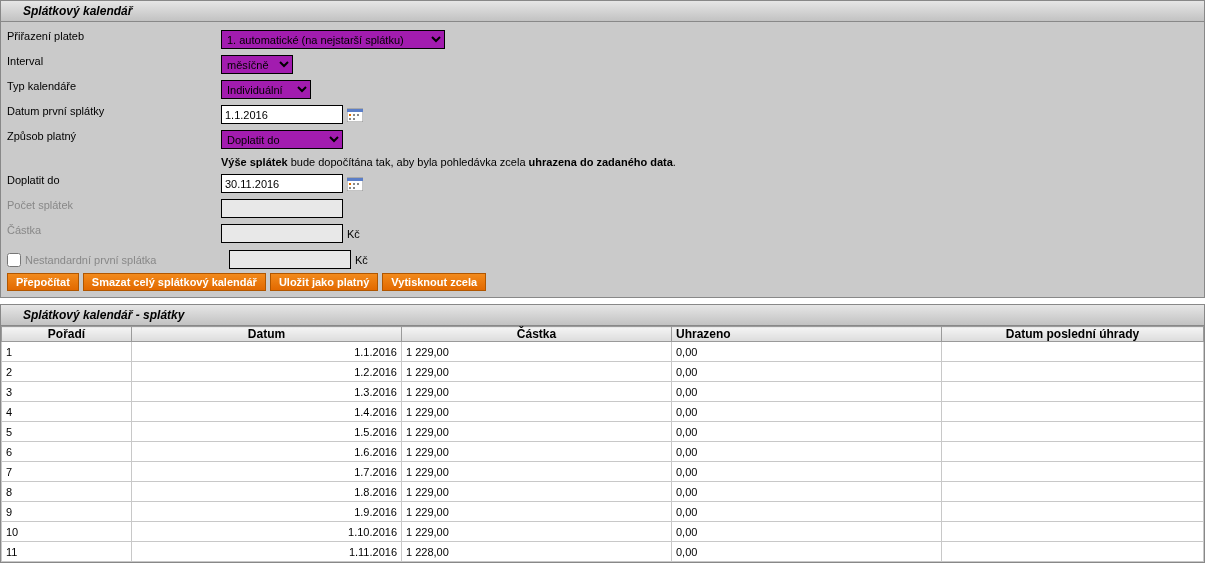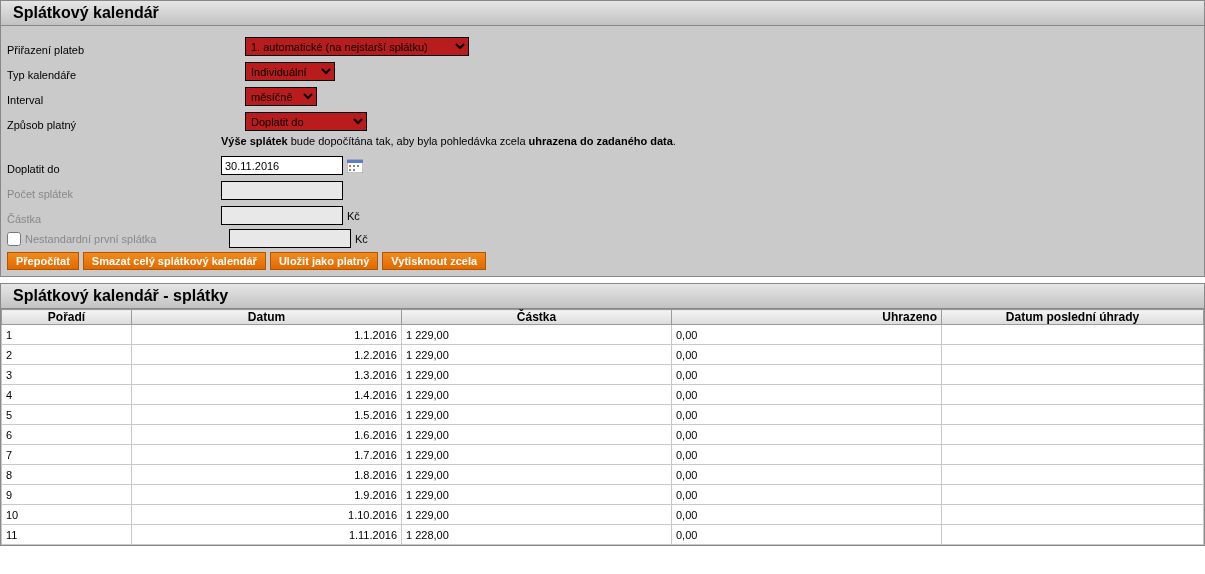--- a/index.html
+++ b/index.html
@@ -9,54 +9,54 @@
     background: #fff;
     color: #000;
   }
   .panel {
     border: 1px solid #888;
     margin: 0;
   }
   .panel-header {
     background: linear-gradient(#e6e6e6, #c2c2c2);
     border-bottom: 1px solid #888;
-    padding: 3px 12px;
+    padding: 3px 22px;
     font-weight: bold;
-    font-size: 16px;
+    font-size: 12px;
+    font-style: italic;
   }
   .panel-body {
     background: #cacaca;
     padding: 8px 6px 6px 6px;
   }
   .form-row {
     display: flex;
-    align-items: flex-end;
+    align-items: flex-start;
     margin-bottom: 3px;
     min-height: 22px;
   }
   .form-label {
     width: 214px;
     padding-left: 0;
   }
   .form-label.disabled {
     color: #888;
   }
   .form-control {
     display: flex;
     align-items: center;
     gap: 4px;
   }
   select {
     font-family: Tahoma, Verdana, Arial, sans-serif;
     font-size: 11px;
-    background: #b91c1c;
+    background: #a21caf;
     border: 1px solid #000;
     height: 19px;
     padding: 0 1px;
-    margin-left: 24px;
   }
   input[type="text"] {
     font-family: Tahoma, Verdana, Arial, sans-serif;
     font-size: 11px;
     background: #fff;
     border: 1px solid #000;
     height: 19px;
     padding: 1px 3px;
     width: 122px;
   }
@@ -148,37 +148,54 @@
     <div class="form-row">
       <div class="form-label">Přiřazení plateb</div>
       <div class="form-control">
         <select style="width:224px;">
           <option>1. automatické (na nejstarší splátku)</option>
         </select>
       </div>
     </div>
 
     <div class="form-row">
+      <div class="form-label">Interval</div>
+      <div class="form-control">
+        <select style="width:72px;">
+          <option>měsíčně</option>
+        </select>
+      </div>
+    </div>
+
+    <div class="form-row">
       <div class="form-label">Typ kalendáře</div>
       <div class="form-control">
         <select style="width:90px;">
           <option>Individuální</option>
         </select>
       </div>
     </div>
 
     <div class="form-row">
-      <div class="form-label">Interval</div>
-      <div class="form-control">
-        <select style="width:72px;">
-          <option>měsíčně</option>
-        </select>
-      </div>
-    </div>
-
+      <div class="form-label">Datum první splátky</div>
+      <div class="form-control">
+        <input type="text" value="1.1.2016" style="">
+        <span class="calendar-icon">
+          <svg width="16" height="15" viewBox="0 0 16 15">
+              <rect x="0" y="2" width="16" height="13" fill="#fff" stroke="#888"></rect>
+              <rect x="0" y="2" width="16" height="3" fill="#5b7ec7"></rect>
+              <rect x="2" y="7" width="2" height="2" fill="#e07000"></rect>
+              <rect x="6" y="7" width="2" height="2" fill="#888"></rect>
+              <rect x="10" y="7" width="2" height="2" fill="#888"></rect>
+              <rect x="2" y="11" width="2" height="2" fill="#888"></rect>
+              <rect x="6" y="11" width="2" height="2" fill="#888"></rect>
+            </svg>
+        </span>
+      </div>
+    </div>
 
     <div class="form-row">
       <div class="form-label">Způsob platný</div>
       <div class="form-control">
         <select style="width:122px;">
           <option>Doplatit do</option>
         </select>
       </div>
     </div>
 
@@ -239,21 +256,21 @@
 <div class="gap"></div>
 
 <div class="table-panel">
   <div class="panel-header">Splátkový kalendář - splátky</div>
   <table class="sched">
     <thead>
       <tr>
         <th class="col-poradi">Pořadí</th>
         <th class="col-datum" style="text-align:center;">Datum</th>
         <th class="col-castka" style="text-align:center;">Částka</th>
-        <th class="col-uhrazeno" style="text-align:right;">Uhrazeno</th>
+        <th class="col-uhrazeno" style="text-align:left;">Uhrazeno</th>
         <th class="col-dpu" style="text-align:center;">Datum poslední úhrady</th>
       </tr>
     </thead>
     <tbody id="sched-body">
         <tr>
           <td class="col-poradi">1</td>
           <td class="col-datum">1.1.2016</td>
           <td class="col-castka">1 229,00</td>
           <td class="col-uhrazeno">0,00</td>
           <td class="col-dpu"></td>

